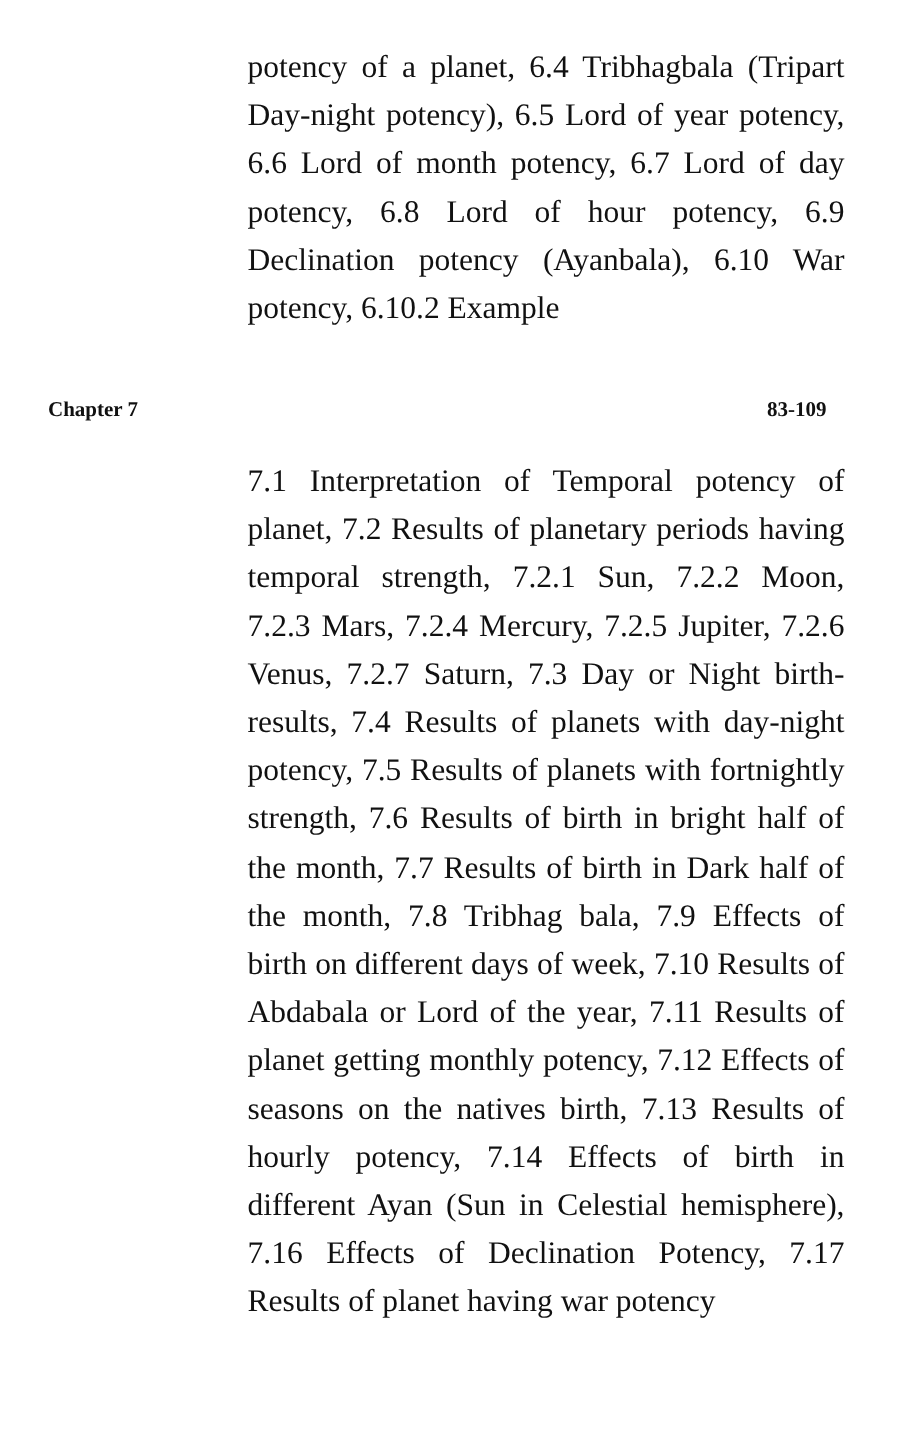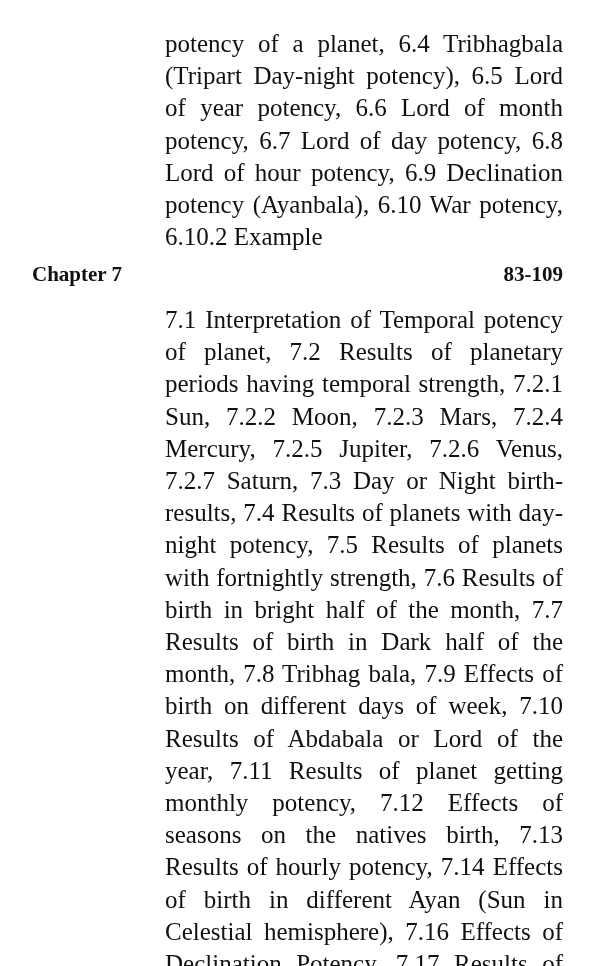--- a/index.html
+++ b/index.html
@@ -1,25 +1,25 @@
 <!DOCTYPE html>
 <html><head>
 <meta charset="utf-8">
 <style>
   html, body { margin: 0; padding: 0; background: #ffffff; }
   body { width: 600px; height: 966px; position: relative; overflow: hidden;
          font-family: "Liberation Serif", "DejaVu Serif", serif; color: #111111; }
-  .para { position: absolute; left: 165px; width: 398px; font-size: 25px;
+  .para { position: absolute; left: 165px; width: 398px; font-size: 21px;
           line-height: 32.2px; text-align: justify; text-align-last: left; }
   .p1 { top: 28px; }
   .chapter-row { position: absolute; top: 258px; left: 32px; width: 531px; height: 32px;
-                 font-weight: bold; font-size: 21px; line-height: 32px; }
+                 font-weight: bold; font-size: 14px; line-height: 32px; }
   .chapter-label { position: absolute; left: 0; }
   .chapter-title { position: absolute; left: 133px; }
-  .chapter-pages { position: absolute; right: 0; }
+  .chapter-pages { position: absolute; right: 12px; }
   .p2 { top: 304px; }
 </style>
 </head>
 <body>
 
 <div class="para p1">potency of a planet, 6.4 Tribhagbala (Tripart Day-night potency), 6.5 Lord of year potency, 6.6 Lord of month potency, 6.7 Lord of day potency, 6.8 Lord of hour potency, 6.9 Declination potency (Ayanbala), 6.10 War potency, 6.10.2 Example</div>
 
 <div class="chapter-row">
   <span class="chapter-label">Chapter 7</span>
   <span class="chapter-pages">83-109</span>

